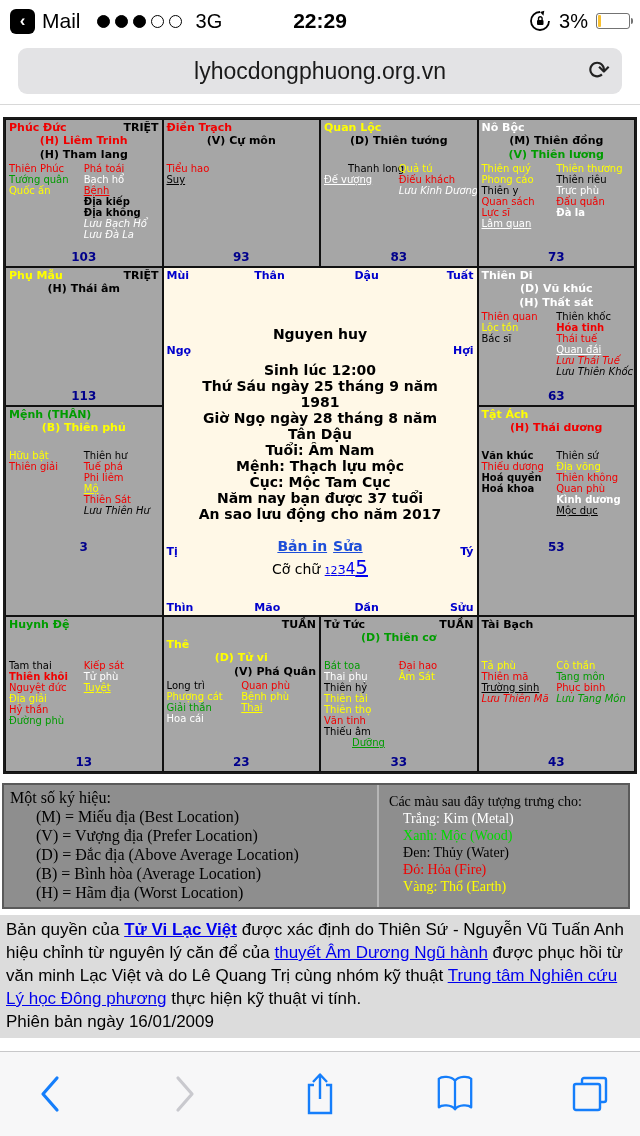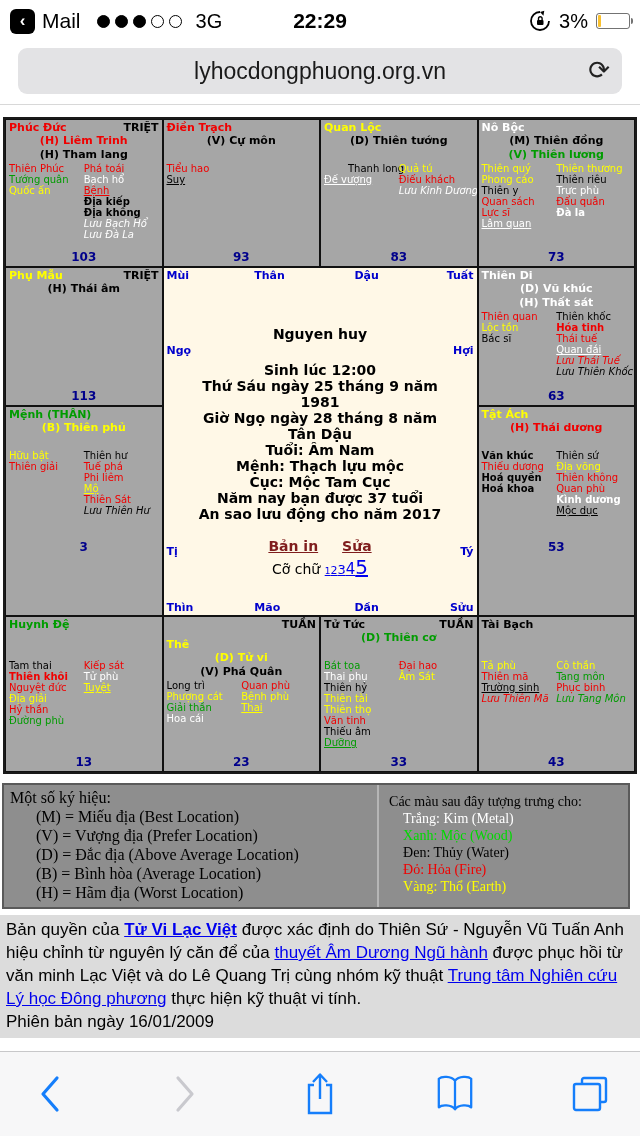--- a/index.html
+++ b/index.html
@@ -41,21 +41,21 @@
   .num{position:absolute;bottom:3px;left:0;right:0;text-align:center;font-weight:bold;
        font-size:12px;color:#00008b;}
   .num-mid .num{bottom:62px;}
   .center{grid-area:2/2/4/4;position:relative;background:#fff8e7;border:1px solid #111;
           font-family:"DejaVu Sans",sans-serif;}
   .branch{position:absolute;font-size:11px;font-weight:bold;color:#0000cc;}
   .c-block{position:absolute;top:58px;left:0;right:0;text-align:center;font-weight:bold;
            font-size:14px;line-height:16px;color:#000;padding:0 24px;}
   .c-name{margin-bottom:20px;}
   .c-links{margin-top:16px;font-weight:bold;}
-  .c-links a{color:#7f1d1d;margin:0 12px;text-decoration:underline;}
+  .c-links a{color:#1d4ed8;margin:0 3px;text-decoration:underline;}
   .c-size{margin-top:5px;font-weight:normal;font-size:14px;}
   .c-size a{color:#0000ee;}
   .s1{font-size:9px;} .s2{font-size:11px;} .s3{font-size:13px;} .s4{font-size:15px;} .s5{font-size:20px;}
   
   .legend{margin:9px 10px 0 2px;border:2px solid #5a5a5a;background:#8e8e8e;display:flex;}
   .leg-left{flex:1.55;padding:3px 6px 5px 6px;font-family:"Liberation Serif",serif;
             font-size:16px;line-height:19px;color:#000;}
   .leg-left .item{padding-left:26px;}
   .leg-right{flex:1;border-left:2px solid #b5b5b5;padding:8px 6px 5px 10px;
              font-family:"Liberation Serif",serif;font-size:14px;line-height:17px;color:#000;}
@@ -305,21 +305,21 @@
         </div>
         <div class="num">13</div>
       </div>
       <div class="cell" style="grid-area: 4 / 2 / 5 / 3;">
         <div class="cell-head">
           <span style="color: rgb(255, 255, 0); margin-top: 20px;">Thê</span>
           <span class="corner">TUẦN</span>
         </div>
         <div class="mains">
           <div style="color: rgb(255, 255, 0);">(D) Tử vi</div>
-          <div style="color: rgb(0, 0, 0);">(V) Phá Quân</div>
+          <div style="color: rgb(0, 0, 0); text-align: right;">(V) Phá Quân</div>
         </div>
         <div class="cols">
           <div class="col">
             <div style="color: rgb(0, 0, 0);">Long trì</div>
             <div style="color: rgb(255, 255, 0);">Phượng cát</div>
             <div style="color: rgb(0, 156, 0);">Giải thần</div>
             <div style="color: rgb(255, 255, 255);">Hoa cái</div>
           </div>
           <div class="col">
             <div style="color: rgb(240, 0, 0);">Quan phù</div>
@@ -339,21 +339,21 @@
         </div>
         <div class="cols">
           <div class="col">
             <div style="color: rgb(0, 156, 0);">Bát tọa</div>
             <div style="color: rgb(255, 255, 255);">Thai phụ</div>
             <div style="color: rgb(0, 0, 0);">Thiên hỷ</div>
             <div style="color: rgb(255, 255, 0);">Thiên tài</div>
             <div style="color: rgb(255, 255, 0);">Thiên thọ</div>
             <div style="color: rgb(240, 0, 0);">Văn tinh</div>
             <div style="color: rgb(0, 0, 0);">Thiếu âm</div>
-            <div style="color: rgb(0, 156, 0); text-decoration: underline;">Dưỡng</div>
+            <div style="color: rgb(0, 156, 0); text-decoration: underline; margin-left: 28px;">Dưỡng</div>
           </div>
           <div class="col">
             <div style="color: rgb(240, 0, 0);">Đại hao</div>
             <div style="color: rgb(255, 255, 0);">Âm Sát</div>
           </div>
         </div>
         <div class="num">33</div>
       </div>
       <div class="cell" style="grid-area: 4 / 4 / 5 / 5;">
         <div class="cell-head">

